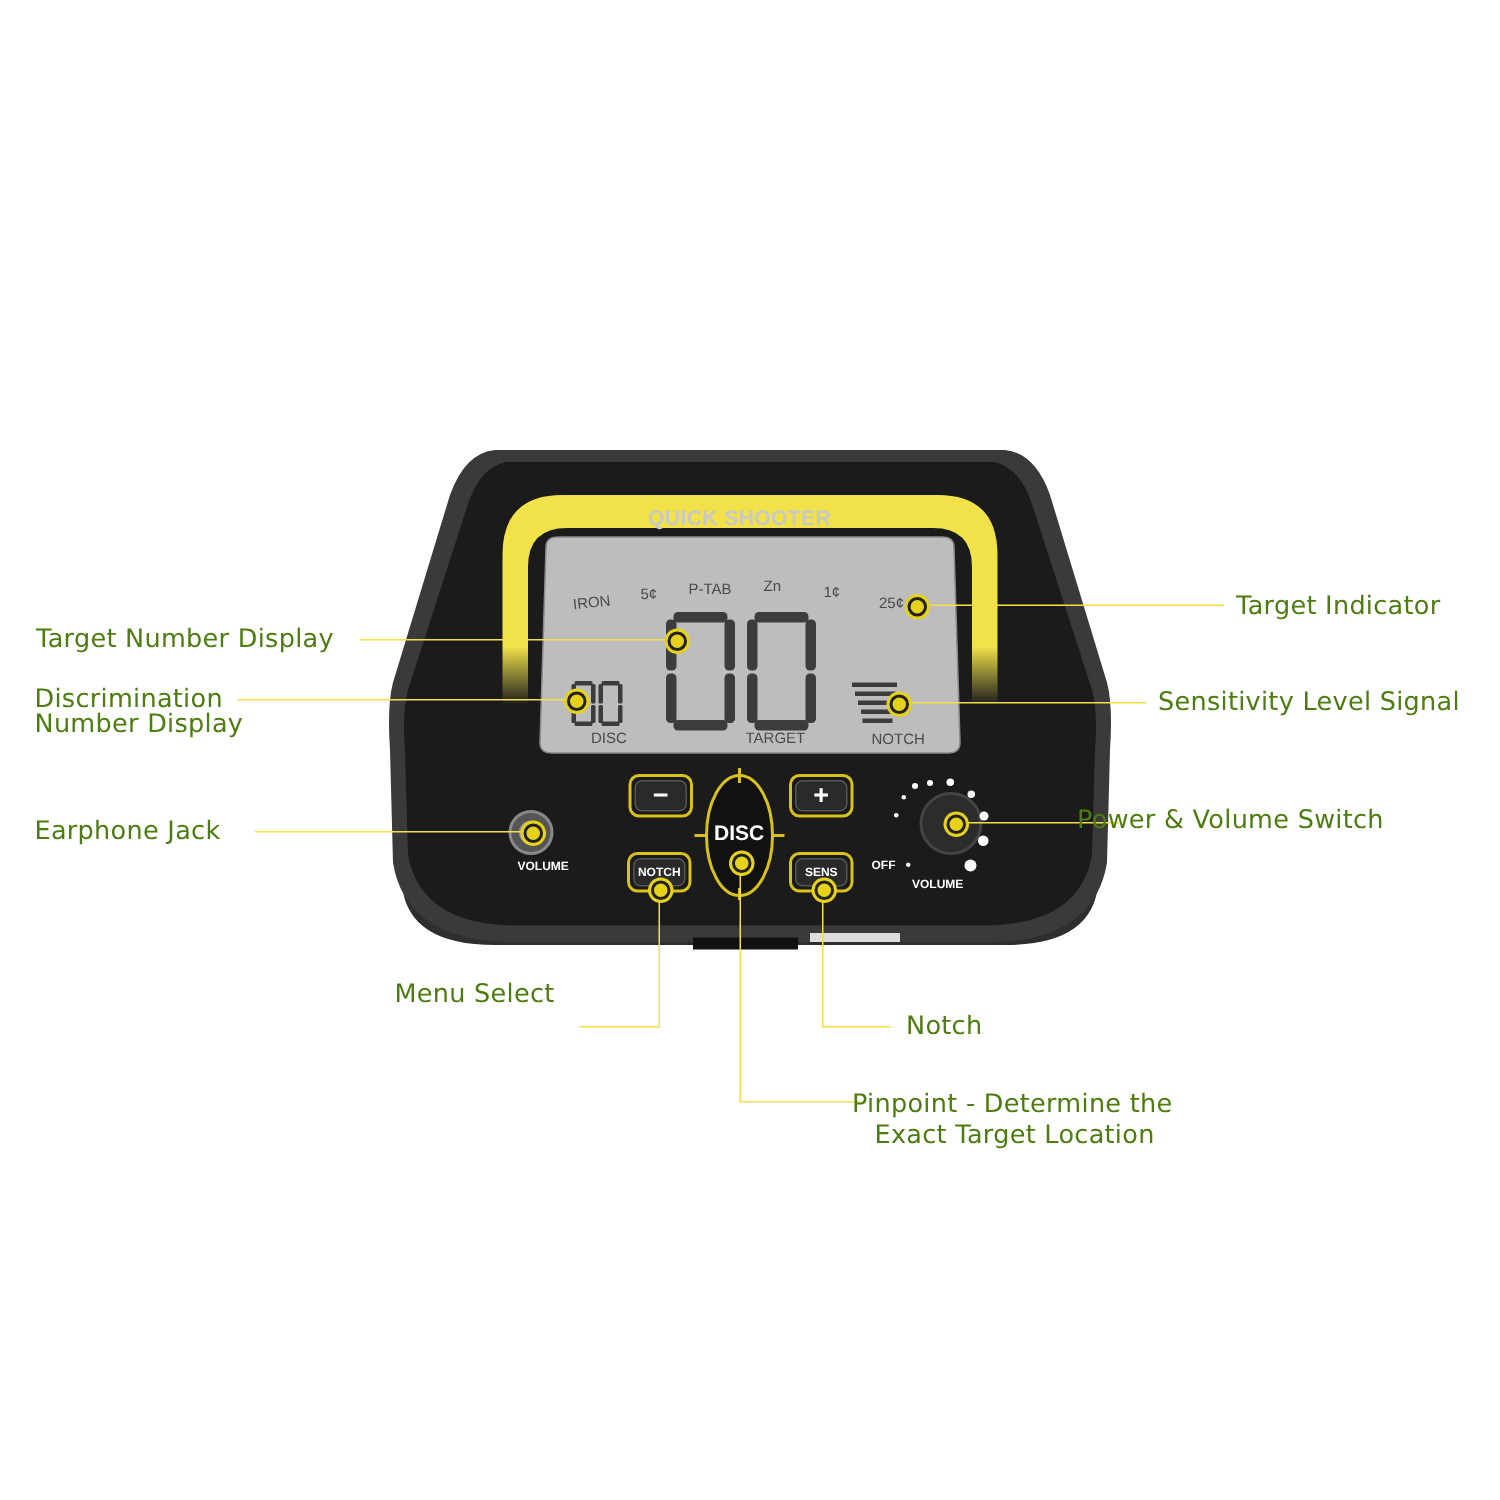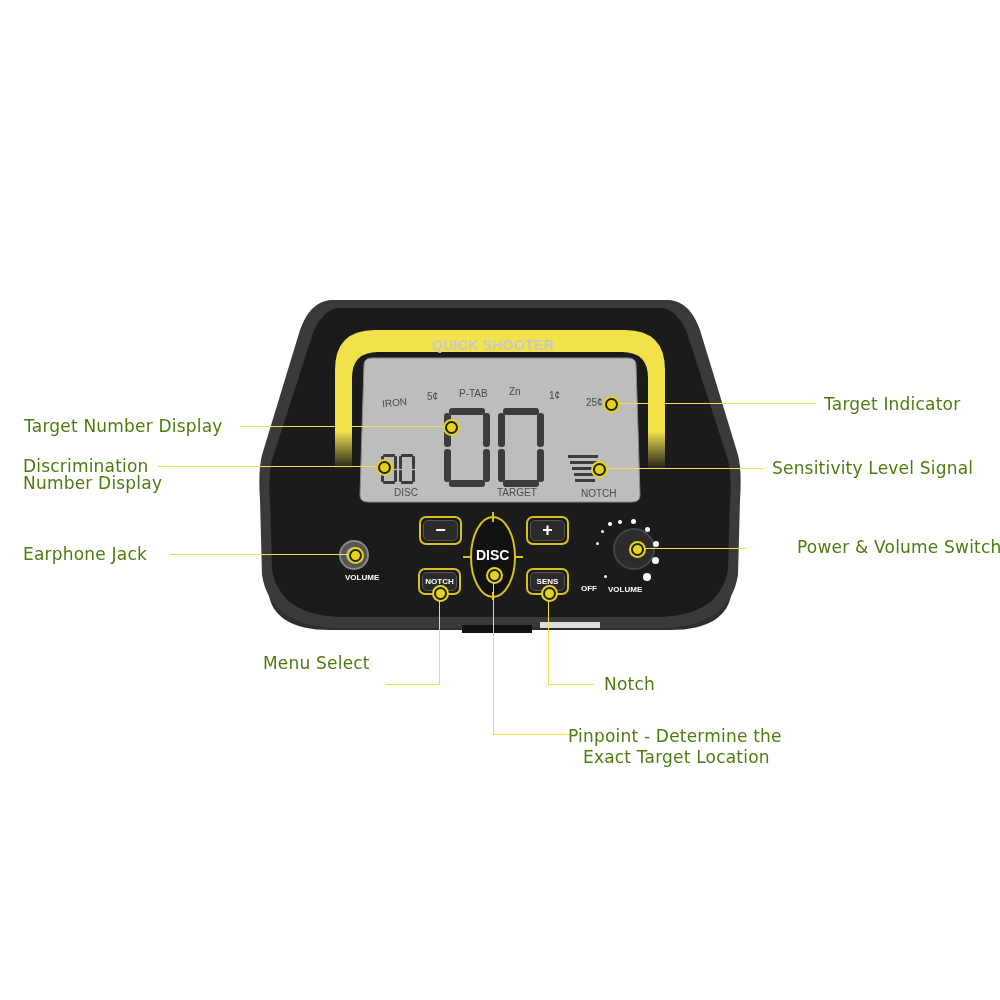--- a/index.html
+++ b/index.html
@@ -132,21 +132,21 @@
 <div class="dot" style="left:596px;top:542px;width:3px;height:3px;"></div>
 <div class="dot" style="left:601px;top:530px;width:3px;height:3px;"></div>
 <div class="dot" style="left:608px;top:522px;width:4px;height:4px;"></div>
 <div class="dot" style="left:618px;top:520px;width:4px;height:4px;"></div>
 <div class="dot" style="left:631px;top:519px;width:5px;height:5px;"></div>
 <div class="dot" style="left:645px;top:527px;width:5px;height:5px;"></div>
 <div class="dot" style="left:653px;top:541px;width:6px;height:6px;"></div>
 <div class="dot" style="left:652px;top:557px;width:7px;height:7px;"></div>
 <div class="dot" style="left:643px;top:573px;width:8px;height:8px;"></div>
 <div class="dot" style="left:604px;top:575px;width:3px;height:3px;"></div>
-<span class="abs" style="left:581px;top:572px;color:#fff;font-family:'Liberation Sans',sans-serif;font-weight:bold;font-size:8px;margin-top:12px;">OFF</span>
+<span class="abs" style="left:581px;top:572px;color:#fff;font-family:'Liberation Sans',sans-serif;font-weight:bold;font-size:8px;">OFF</span>
 <span class="abs" style="left:608px;top:585px;color:#fff;font-family:'Liberation Sans',sans-serif;font-weight:bold;font-size:8px;">VOLUME</span>
 
 <div class="leader" style="left:240px;top:426px;width:210px;height:1px;"></div>
 <div class="leader" style="left:158px;top:466px;width:226px;height:1px;"></div>
 <div class="leader" style="left:170px;top:554px;width:184px;height:1px;"></div>
 <div class="leader" style="left:610px;top:403px;width:206px;height:1px;"></div>
 <div class="leader" style="left:598px;top:468px;width:166px;height:1px;"></div>
 <div class="leader" style="left:636px;top:548px;width:110px;height:1px;"></div>
 <div class="leader" style="left:439px;top:592px;width:1px;height:93px;"></div>
 <div class="leader" style="left:386px;top:684px;width:54px;height:1px;"></div>
@@ -164,17 +164,17 @@
 <div class="pin" style="left:434px;top:587px;"></div>
 <div class="pin" style="left:488px;top:569px;"></div>
 <div class="pin" style="left:543px;top:587px;"></div>
 
 <div class="label" style="left:24px;top:417px;">Target Number Display</div>
 <div class="label" style="left:23px;top:457px;">Discrimination</div>
 <div class="label" style="left:23px;top:474px;">Number Display</div>
 <div class="label" style="left:23px;top:545px;">Earphone Jack</div>
 <div class="label" style="left:824px;top:395px;">Target Indicator</div>
 <div class="label" style="left:772px;top:459px;">Sensitivity Level Signal</div>
-<div class="label" style="left:797px;top:538px;">Power &amp; Volume Switch</div>
+<div class="label" style="left:718px;top:538px;">Power &amp; Volume Switch</div>
 <div class="label" style="left:263px;top:654px;">Menu Select</div>
 <div class="label" style="left:604px;top:675px;">Notch</div>
 <div class="label" style="left:568px;top:727px;">Pinpoint - Determine the</div>
 <div class="label" style="left:583px;top:748px;">Exact Target Location</div>
 
 </body></html>

